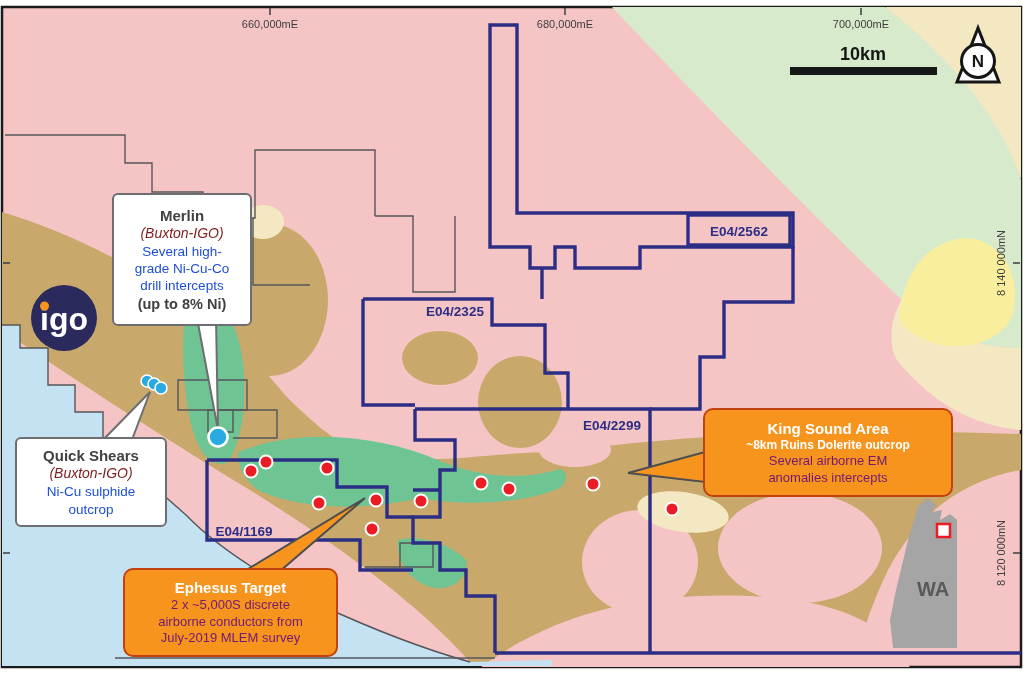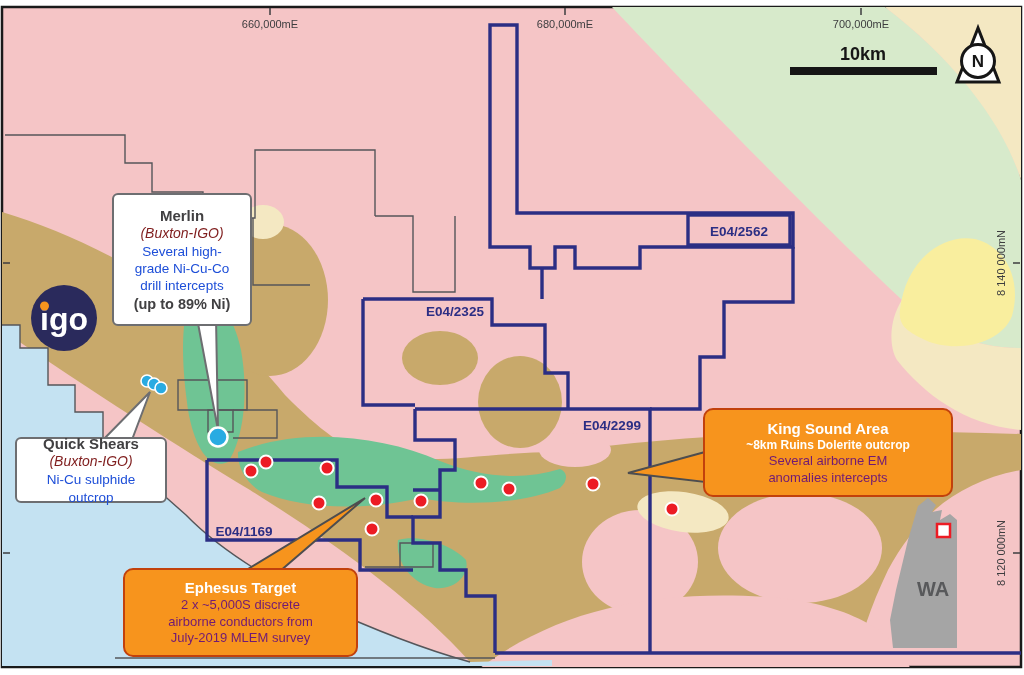--- a/index.html
+++ b/index.html
@@ -167,37 +167,37 @@
     </g>
   </g>
 </svg>
 
 <div class="callout white" style="left:112px;top:193px;width:140px;height:133px;">
   <div class="c-title">Merlin</div>
   <div class="c-sub">(Buxton-IGO)</div>
   <div class="c-line">Several high-</div>
   <div class="c-line">grade Ni-Cu-Co</div>
   <div class="c-line">drill intercepts</div>
-  <div class="c-bold">(up to 89% Ni)</div>
-</div>
-
-<div class="callout white" style="left:15px;top:437px;width:152px;height:66px;">
+  <div class="c-bold">(up to 8% Ni)</div>
+</div>
+
+<div class="callout white" style="left:15px;top:437px;width:152px;height:90px;">
   <div class="c-title">Quick Shears</div>
   <div class="c-sub">(Buxton-IGO)</div>
   <div class="c-line">Ni-Cu sulphide</div>
   <div class="c-line">outcrop</div>
 </div>
 
 <div class="callout orange" style="left:703px;top:408px;width:250px;height:89px;">
   <div class="c-title">King Sound Area</div>
   <div class="c-bold">~8km Ruins Dolerite outcrop</div>
   <div class="c-line">Several airborne EM</div>
   <div class="c-line">anomalies intercepts</div>
 </div>
 
-<div class="callout orange" style="left:123px;top:568px;width:235px;height:89px;">
+<div class="callout orange" style="left:123px;top:568px;width:215px;height:89px;">
   <div class="c-title">Ephesus Target</div>
   <div class="c-line">2 x ~5,000S discrete</div>
   <div class="c-line">airborne conductors from</div>
   <div class="c-line">July-2019 MLEM survey</div>
 </div>
 
 </div>
 
 </body></html>

